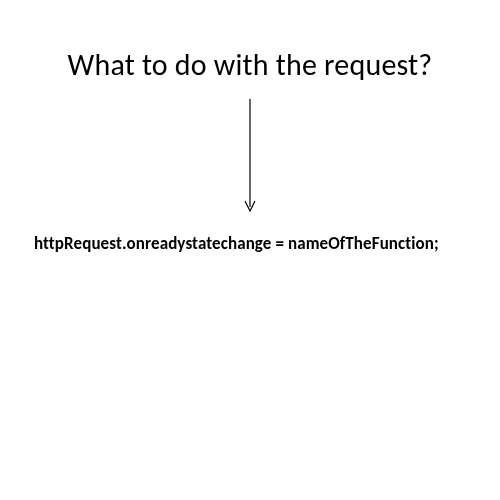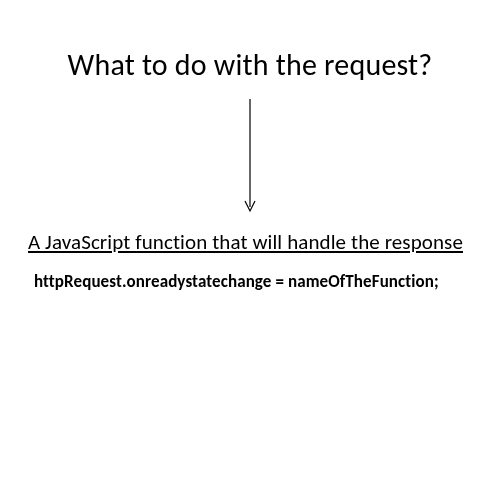--- a/index.html
+++ b/index.html
@@ -17,17 +17,16 @@
 
   <div class="title">What to do with the request?</div>
 
   <div class="arrow-wrap">
     <svg width="20" height="120" viewBox="0 0 20 120">
       <line x1="10" y1="2" x2="10" y2="110" stroke="#000000" stroke-width="1.2"></line>
       <polyline points="5,104 10,114 15,104" fill="none" stroke="#000000" stroke-width="1.2"></polyline>
     </svg>
   </div>
 
-  <div class="subtitle">A JavaScript function that will handle the response</div>
 
   <div class="codeline">httpRequest.onreadystatechange = nameOfTheFunction;</div>
 
 </div>
 
 </body></html>

